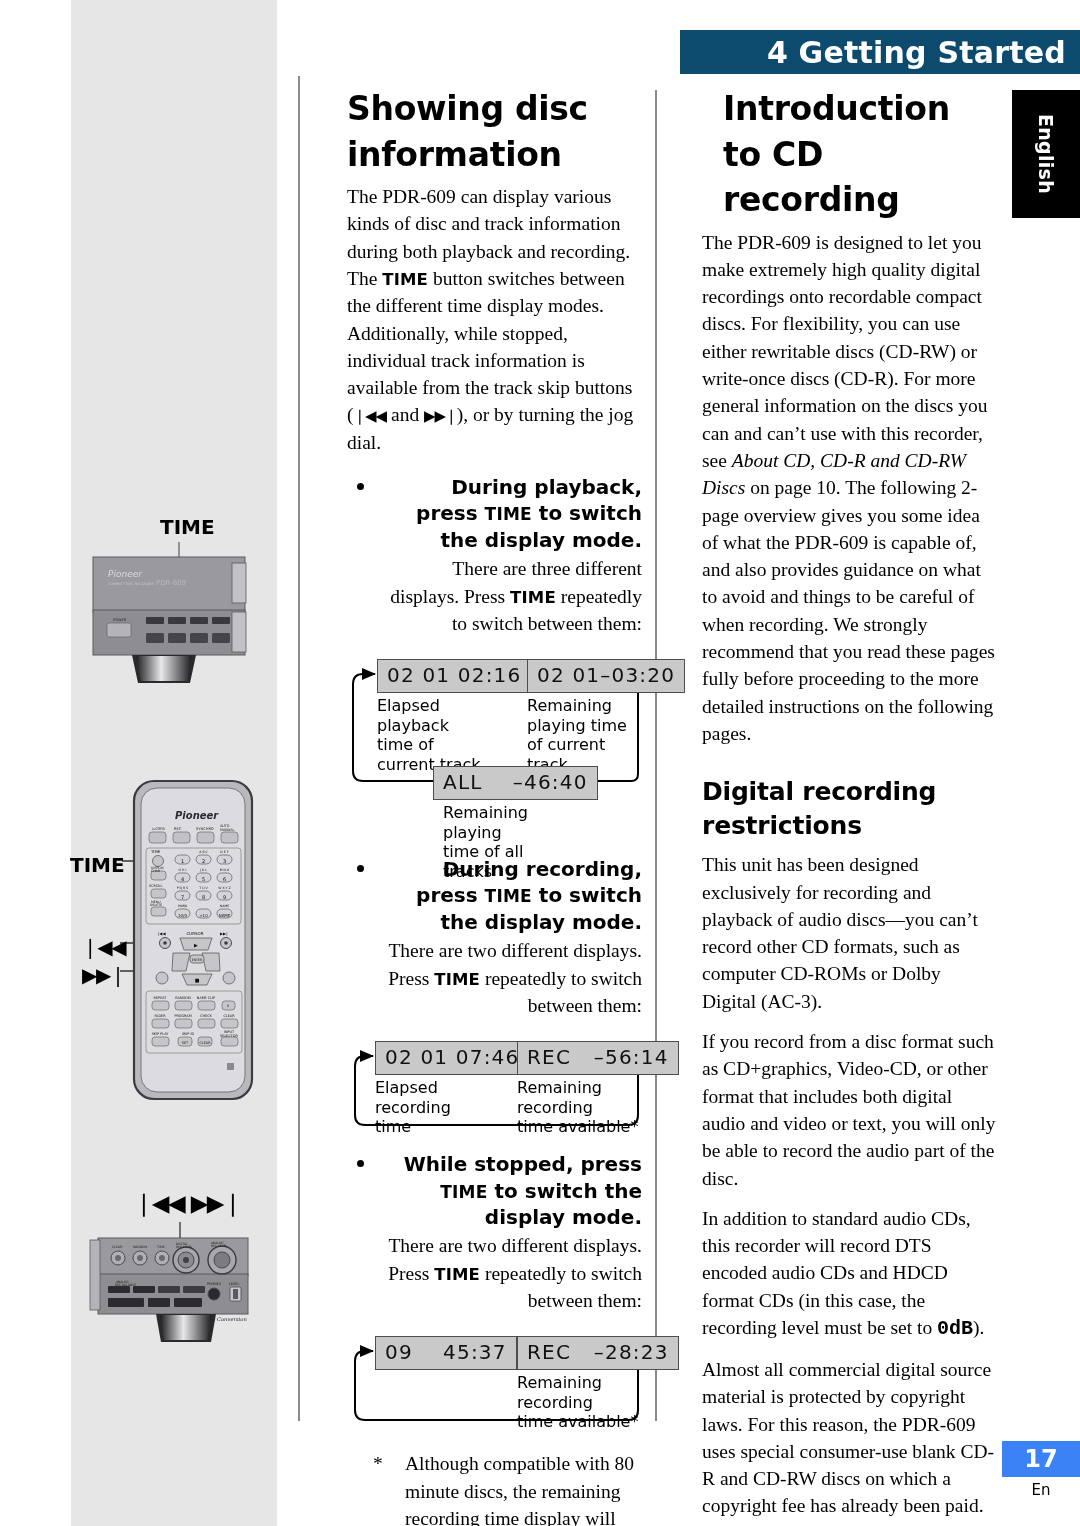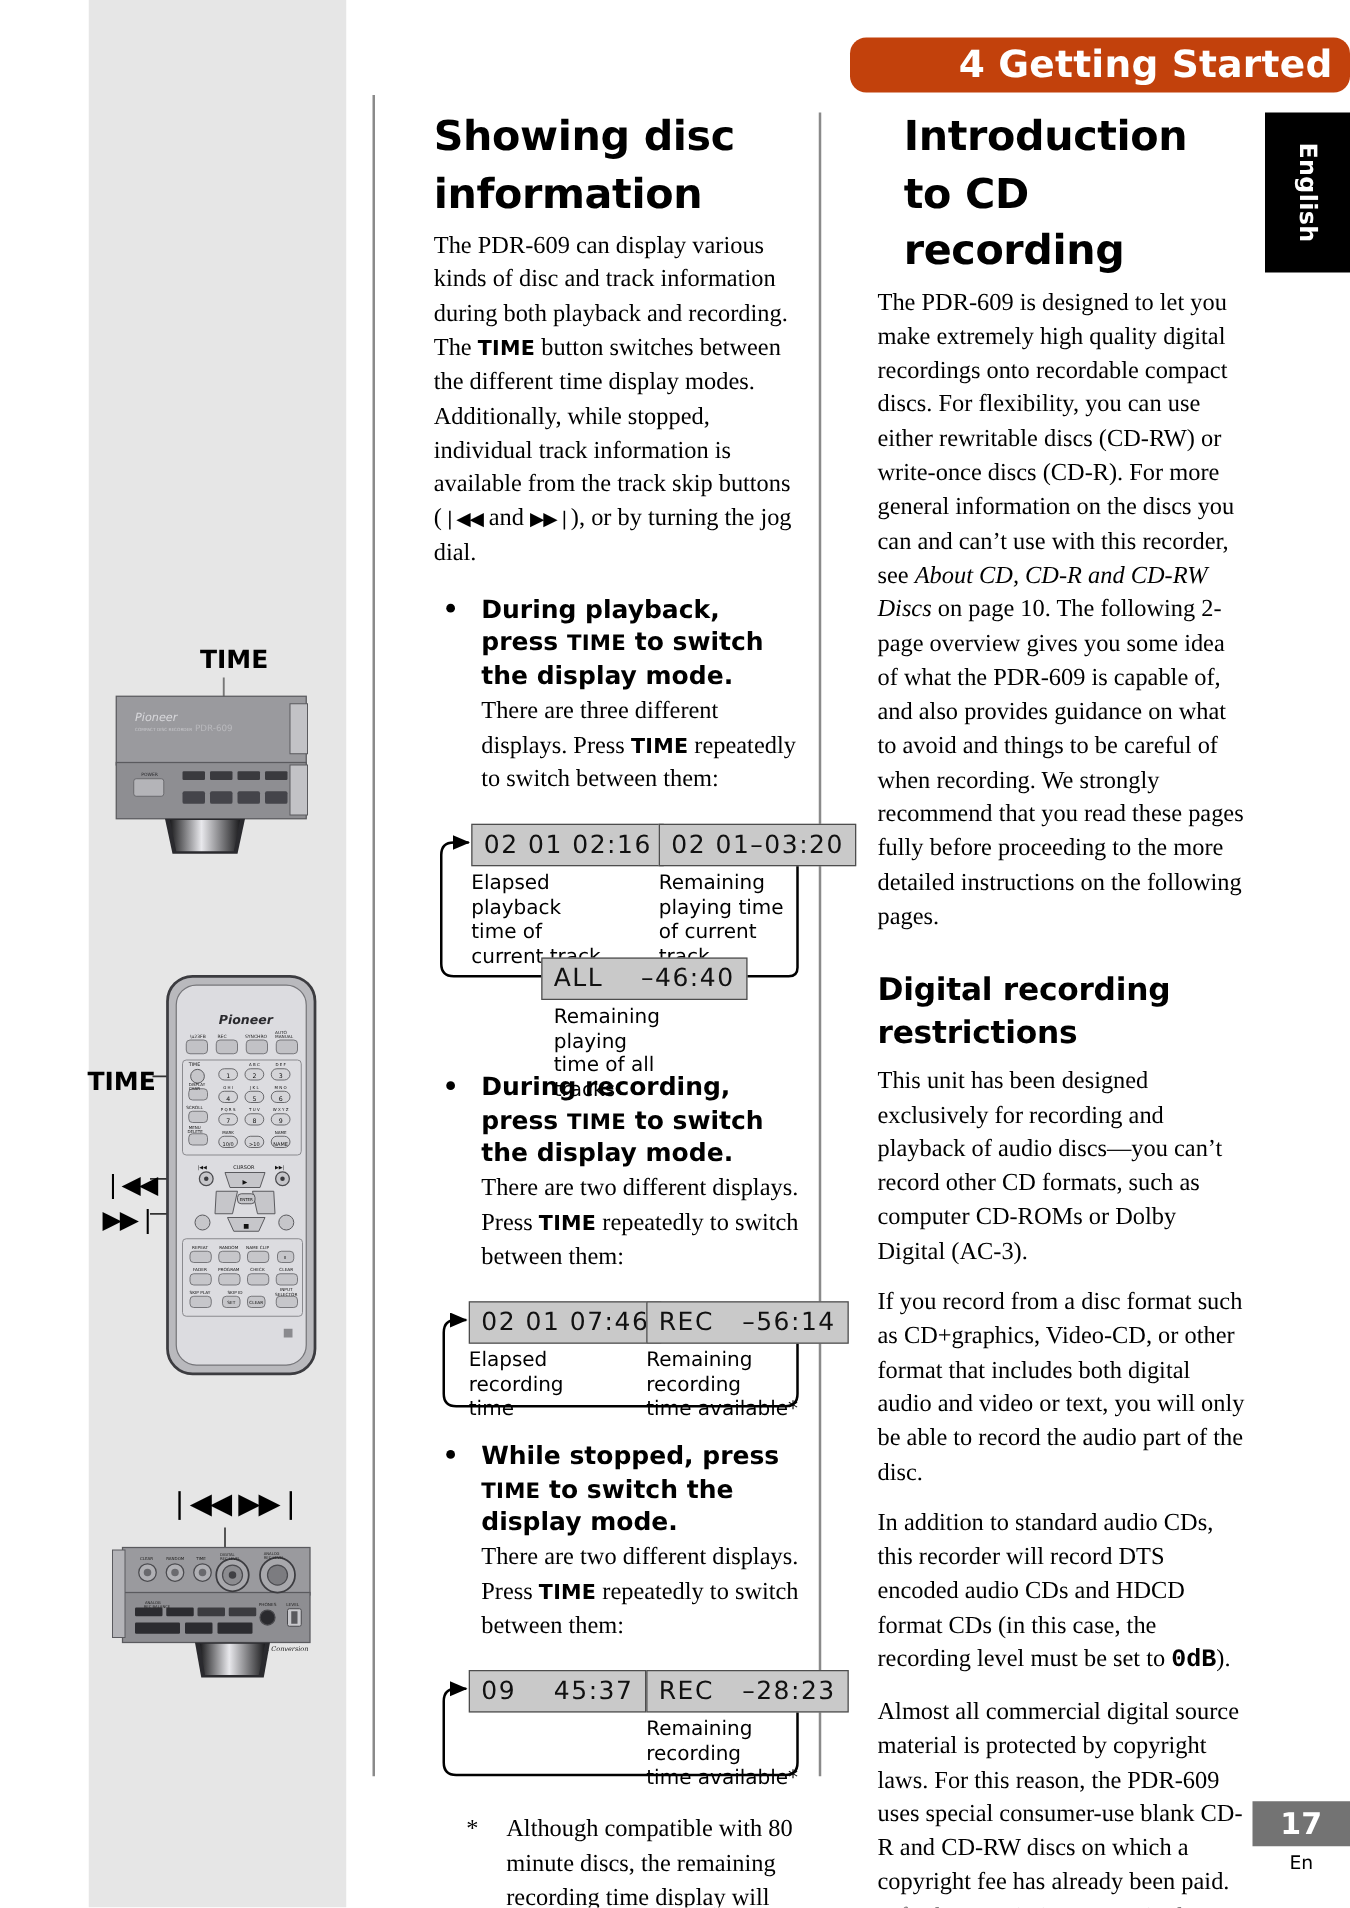--- a/index.html
+++ b/index.html
@@ -36,22 +36,21 @@
     left: 655px; top: 90px;
     width: 1.5px; height: 1331px;
     background: #8a8a8a;
   }
 
   
   .header-bar {
     position: absolute;
     left: 680px; top: 30px;
     width: 400px; height: 44px;
-    background: #c2410c;
-    border-radius: 13px;
+    background: #0c4a6e;
   }
   .header-bar span {
     position: absolute;
     right: 14px; top: 50%;
     transform: translateY(-50%);
     color: #ffffff;
     font-family: "DejaVu Sans", sans-serif;
     font-weight: bold;
     font-size: 30px;
     letter-spacing: 0.2px;
@@ -123,20 +122,21 @@
     font-size: 20px;
   }
   .ital { font-style: italic; }
   .glyph { font-family: "DejaVu Sans", sans-serif; font-size: 15px; letter-spacing: -1px; }
 
   
   .bullet-block {
     position: relative;
     margin: 18px 0 0 0;
     padding-left: 38px;
+    text-align: right;
   }
   .bullet-dot {
     position: absolute;
     left: 10px; top: 9px;
     width: 7px; height: 7px;
     background: #000;
     border-radius: 50%;
   }
   .bullet-head {
     font-family: "DejaVu Sans", sans-serif;
@@ -193,21 +193,21 @@
   .footnote .star {
     position: absolute;
     left: 26px; top: 0;
   }
 
   
   .pagenum-bar {
     position: absolute;
     left: 1002px; top: 1441px;
     width: 78px; height: 36px;
-    background: #737373;
+    background: #3b82f6;
   }
   .pagenum-bar span {
     position: absolute;
     left: 0; right: 0; top: 50%;
     transform: translateY(-50%);
     text-align: center;
     color: #fff;
     font-family: "DejaVu Sans", sans-serif;
     font-weight: bold;
     font-size: 24px;

